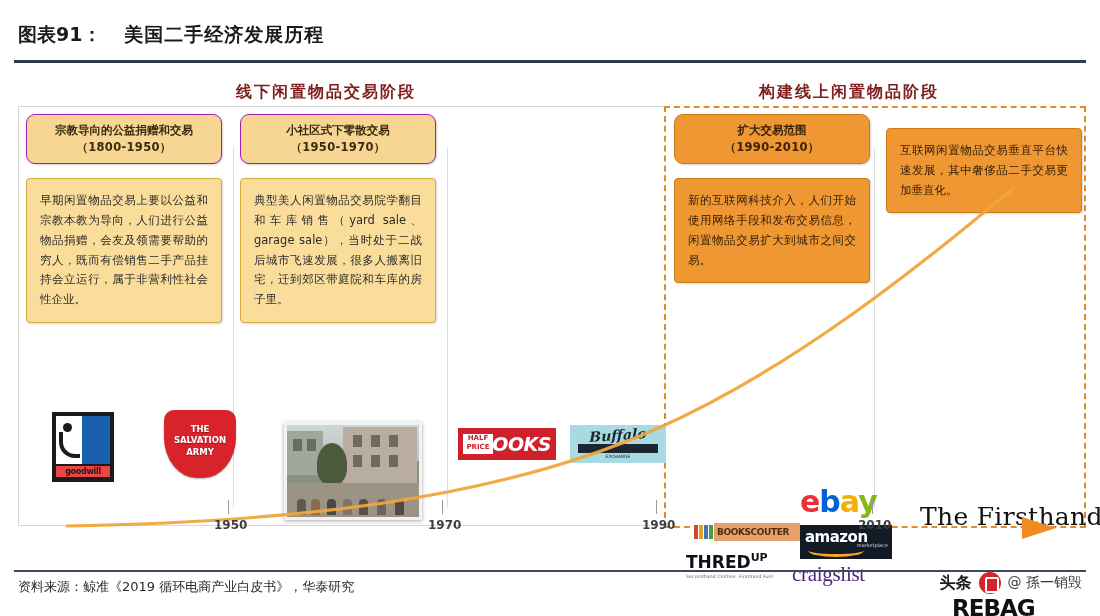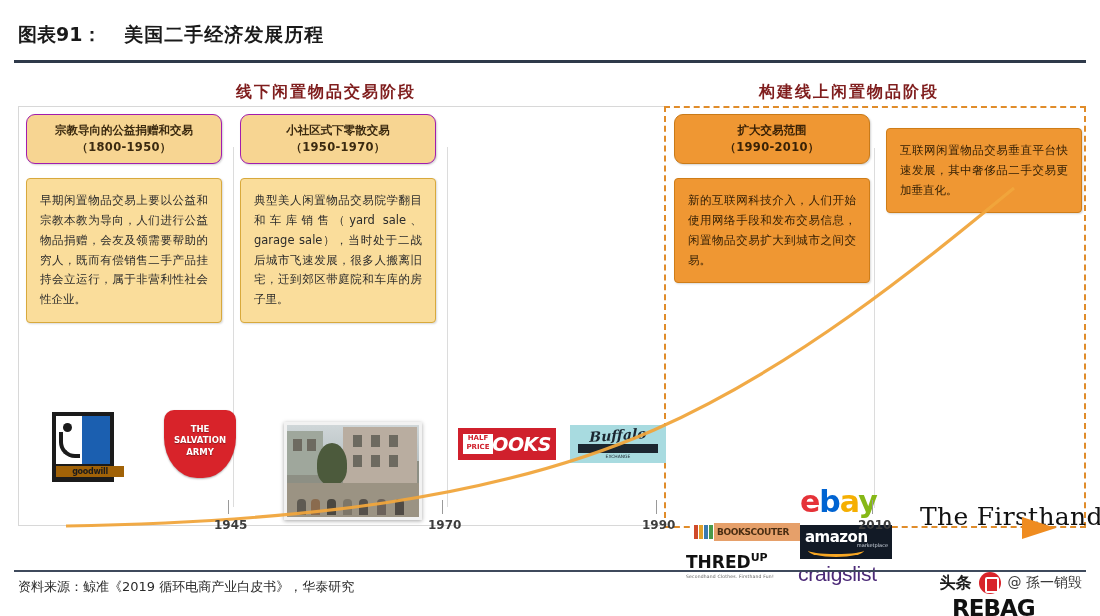--- a/index.html
+++ b/index.html
@@ -99,21 +99,21 @@
   .stage-body.light{background:#fadd9b;border:1px solid #d8a93c;}
   .stage-body.dark{background:#ef9733;border:1px solid #cf7d18;color:#2e1c04;}
   .logo{position:absolute;}
 
   
   #logo-goodwill{left:38px;top:342px;width:62px;height:70px;background:#1b1b1b;}
   #logo-goodwill .gw-blue{position:absolute;left:4px;top:4px;width:54px;height:48px;background:#1b5fb0;}
   #logo-goodwill .gw-white{position:absolute;left:4px;top:4px;width:26px;height:48px;background:#ffffff;}
   #logo-goodwill .gw-dot{position:absolute;left:11px;top:11px;width:9px;height:9px;border-radius:50%;background:#1b1b1b;}
   #logo-goodwill .gw-smile{position:absolute;left:7px;top:20px;width:17px;height:22px;border:4px solid #1b1b1b;border-top:none;border-right:none;border-radius:0 0 0 16px;}
-  #logo-goodwill .gw-word{position:absolute;left:4px;top:54px;width:68px;height:11px;background:#a16207;color:#1b1b1b;font-size:8px;font-weight:bold;text-align:center;line-height:11px;letter-spacing:-.3px;font-family:"DejaVu Sans",sans-serif;}
+  #logo-goodwill .gw-word{position:absolute;left:4px;top:54px;width:54px;height:11px;background:#ef4444;color:#1b1b1b;font-size:8px;font-weight:bold;text-align:center;line-height:11px;letter-spacing:-.3px;font-family:"DejaVu Sans",sans-serif;}
 
   
   #logo-salvation{left:150px;top:340px;width:72px;height:78px;}
   #logo-salvation .shield{position:absolute;left:0;top:0;width:72px;height:68px;background:#d8232a;border-radius:10px 10px 46% 46%/10px 10px 60% 60%;box-shadow:0 1px 2px rgba(0,0,0,.3);}
   #logo-salvation .sa-txt{position:absolute;left:0;top:14px;width:72px;text-align:center;color:#ffffff;font-size:8.5px;font-weight:bold;line-height:1.35;font-family:"DejaVu Sans",sans-serif;text-shadow:0 1px 1px rgba(0,0,0,.35);}
 
   
   #logo-photo{left:270px;top:352px;width:132px;height:92px;border:3px solid #f2f2f2;box-shadow:0 1px 4px rgba(0,0,0,.35);overflow:hidden;background:#8d8f84;}
   #logo-photo .sky{position:absolute;left:0;top:0;width:132px;height:36px;background:linear-gradient(#cfd6d8,#b9c2c4);}
   #logo-photo .bldg{position:absolute;left:56px;top:2px;width:74px;height:60px;background:#b9ada0;}
@@ -151,21 +151,21 @@
   #logo-thredup .tu sup{font-size:11px;}
   #logo-thredup .tagline{color:#5a5a5a;font-size:4.5px;letter-spacing:.2px;margin-top:2px;font-family:"DejaVu Sans",sans-serif;}
 
   
   #logo-amazon{left:786px;top:455px;width:92px;height:34px;background:#121a26;}
   #logo-amazon .az{position:absolute;left:5px;top:3px;color:#ffffff;font-size:15px;font-weight:bold;letter-spacing:-.5px;font-family:"DejaVu Sans",sans-serif;}
   #logo-amazon .smile{position:absolute;left:8px;top:19px;width:56px;height:10px;border-bottom:3px solid #f6a623;border-radius:0 0 50% 50%;}
   #logo-amazon .sub{position:absolute;right:4px;top:17px;color:#cfd6e0;font-size:5px;font-family:"DejaVu Sans",sans-serif;}
 
   
-  #logo-craigslist{left:778px;top:492px;color:#4c2a78;font-size:21px;font-family:Liberation Sans, sans-serif;letter-spacing:-.3px;margin-left:6px;}
+  #logo-craigslist{left:778px;top:492px;color:#4c2a78;font-size:21px;font-family:Liberation Serif, serif;letter-spacing:-.3px;}
 
   
   #logo-therealreal{left:906px;top:432px;color:#111111;font-size:25px;font-family:"DejaVu Serif","Liberation Serif",serif;letter-spacing:.3px;white-space:nowrap;}
   
   #logo-rebag{left:938px;top:484px;color:#111111;font-size:23px;font-weight:bold;font-family:"DejaVu Sans",sans-serif;letter-spacing:-1px;margin-top:41px;}
 
   
   #curve-svg{position:absolute;left:0;top:0;width:1072px;height:490px;pointer-events:none;}
   .axis-tick-label{
     position:absolute;top:448px;
@@ -348,21 +348,21 @@
 
     <path d="M 52,458 L 1012,458" stroke="url(#axisGrad)" stroke-width="9" stroke-linecap="butt"></path>
     <polygon points="1008,447 1042,458 1008,469" fill="#ef8c20"></polygon>
   </svg>
 
   <div class="tickmark" style="left:214px;"></div>
   <div class="tickmark" style="left:428px;"></div>
   <div class="tickmark" style="left:642px;"></div>
   <div class="tickmark" style="left:858px;"></div>
 
-  <div class="axis-tick-label" style="left:200px;">1945</div>
+  <div class="axis-tick-label" style="left:200px;">1950</div>
   <div class="axis-tick-label" style="left:414px;">1970</div>
   <div class="axis-tick-label" style="left:628px;">1990</div>
   <div class="axis-tick-label" style="left:844px;">2010</div>
 </div>
 
 <div id="footer-rule"></div>
 <div id="footer-src">资料来源：鲸准《2019 循环电商产业白皮书》，华泰研究</div>
 
 <div id="watermark">
   <div class="tt">头条</div>

